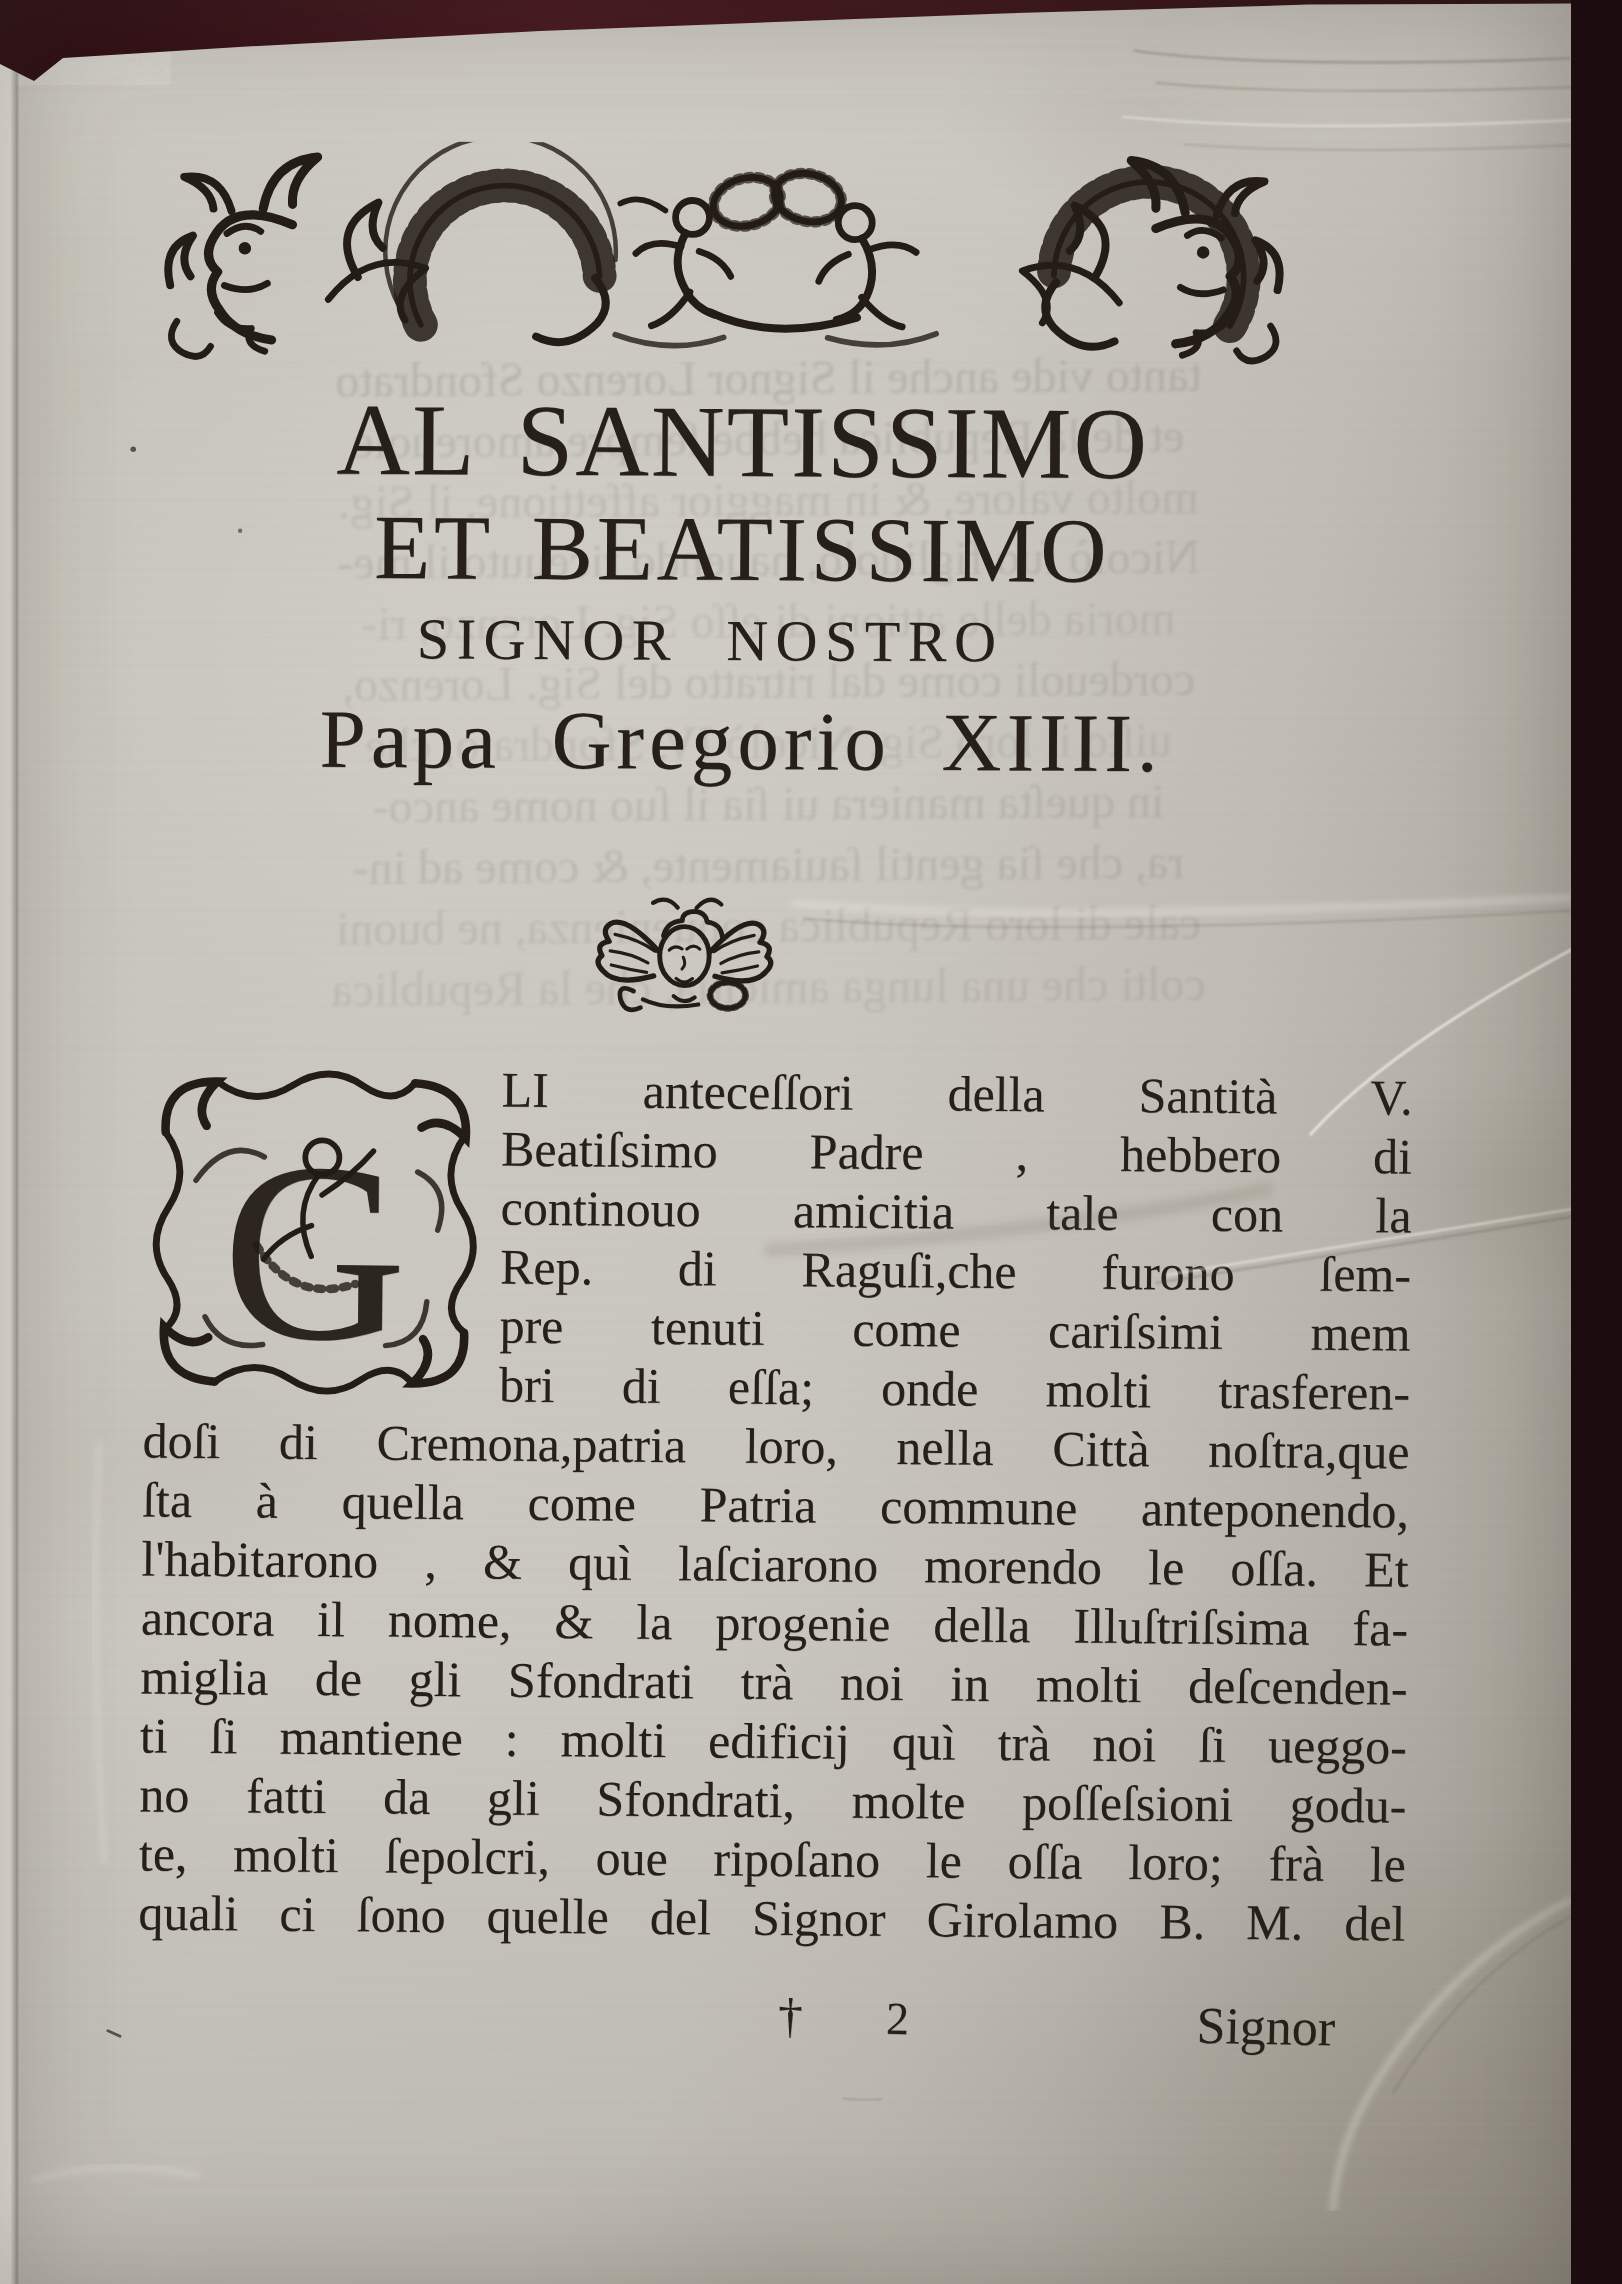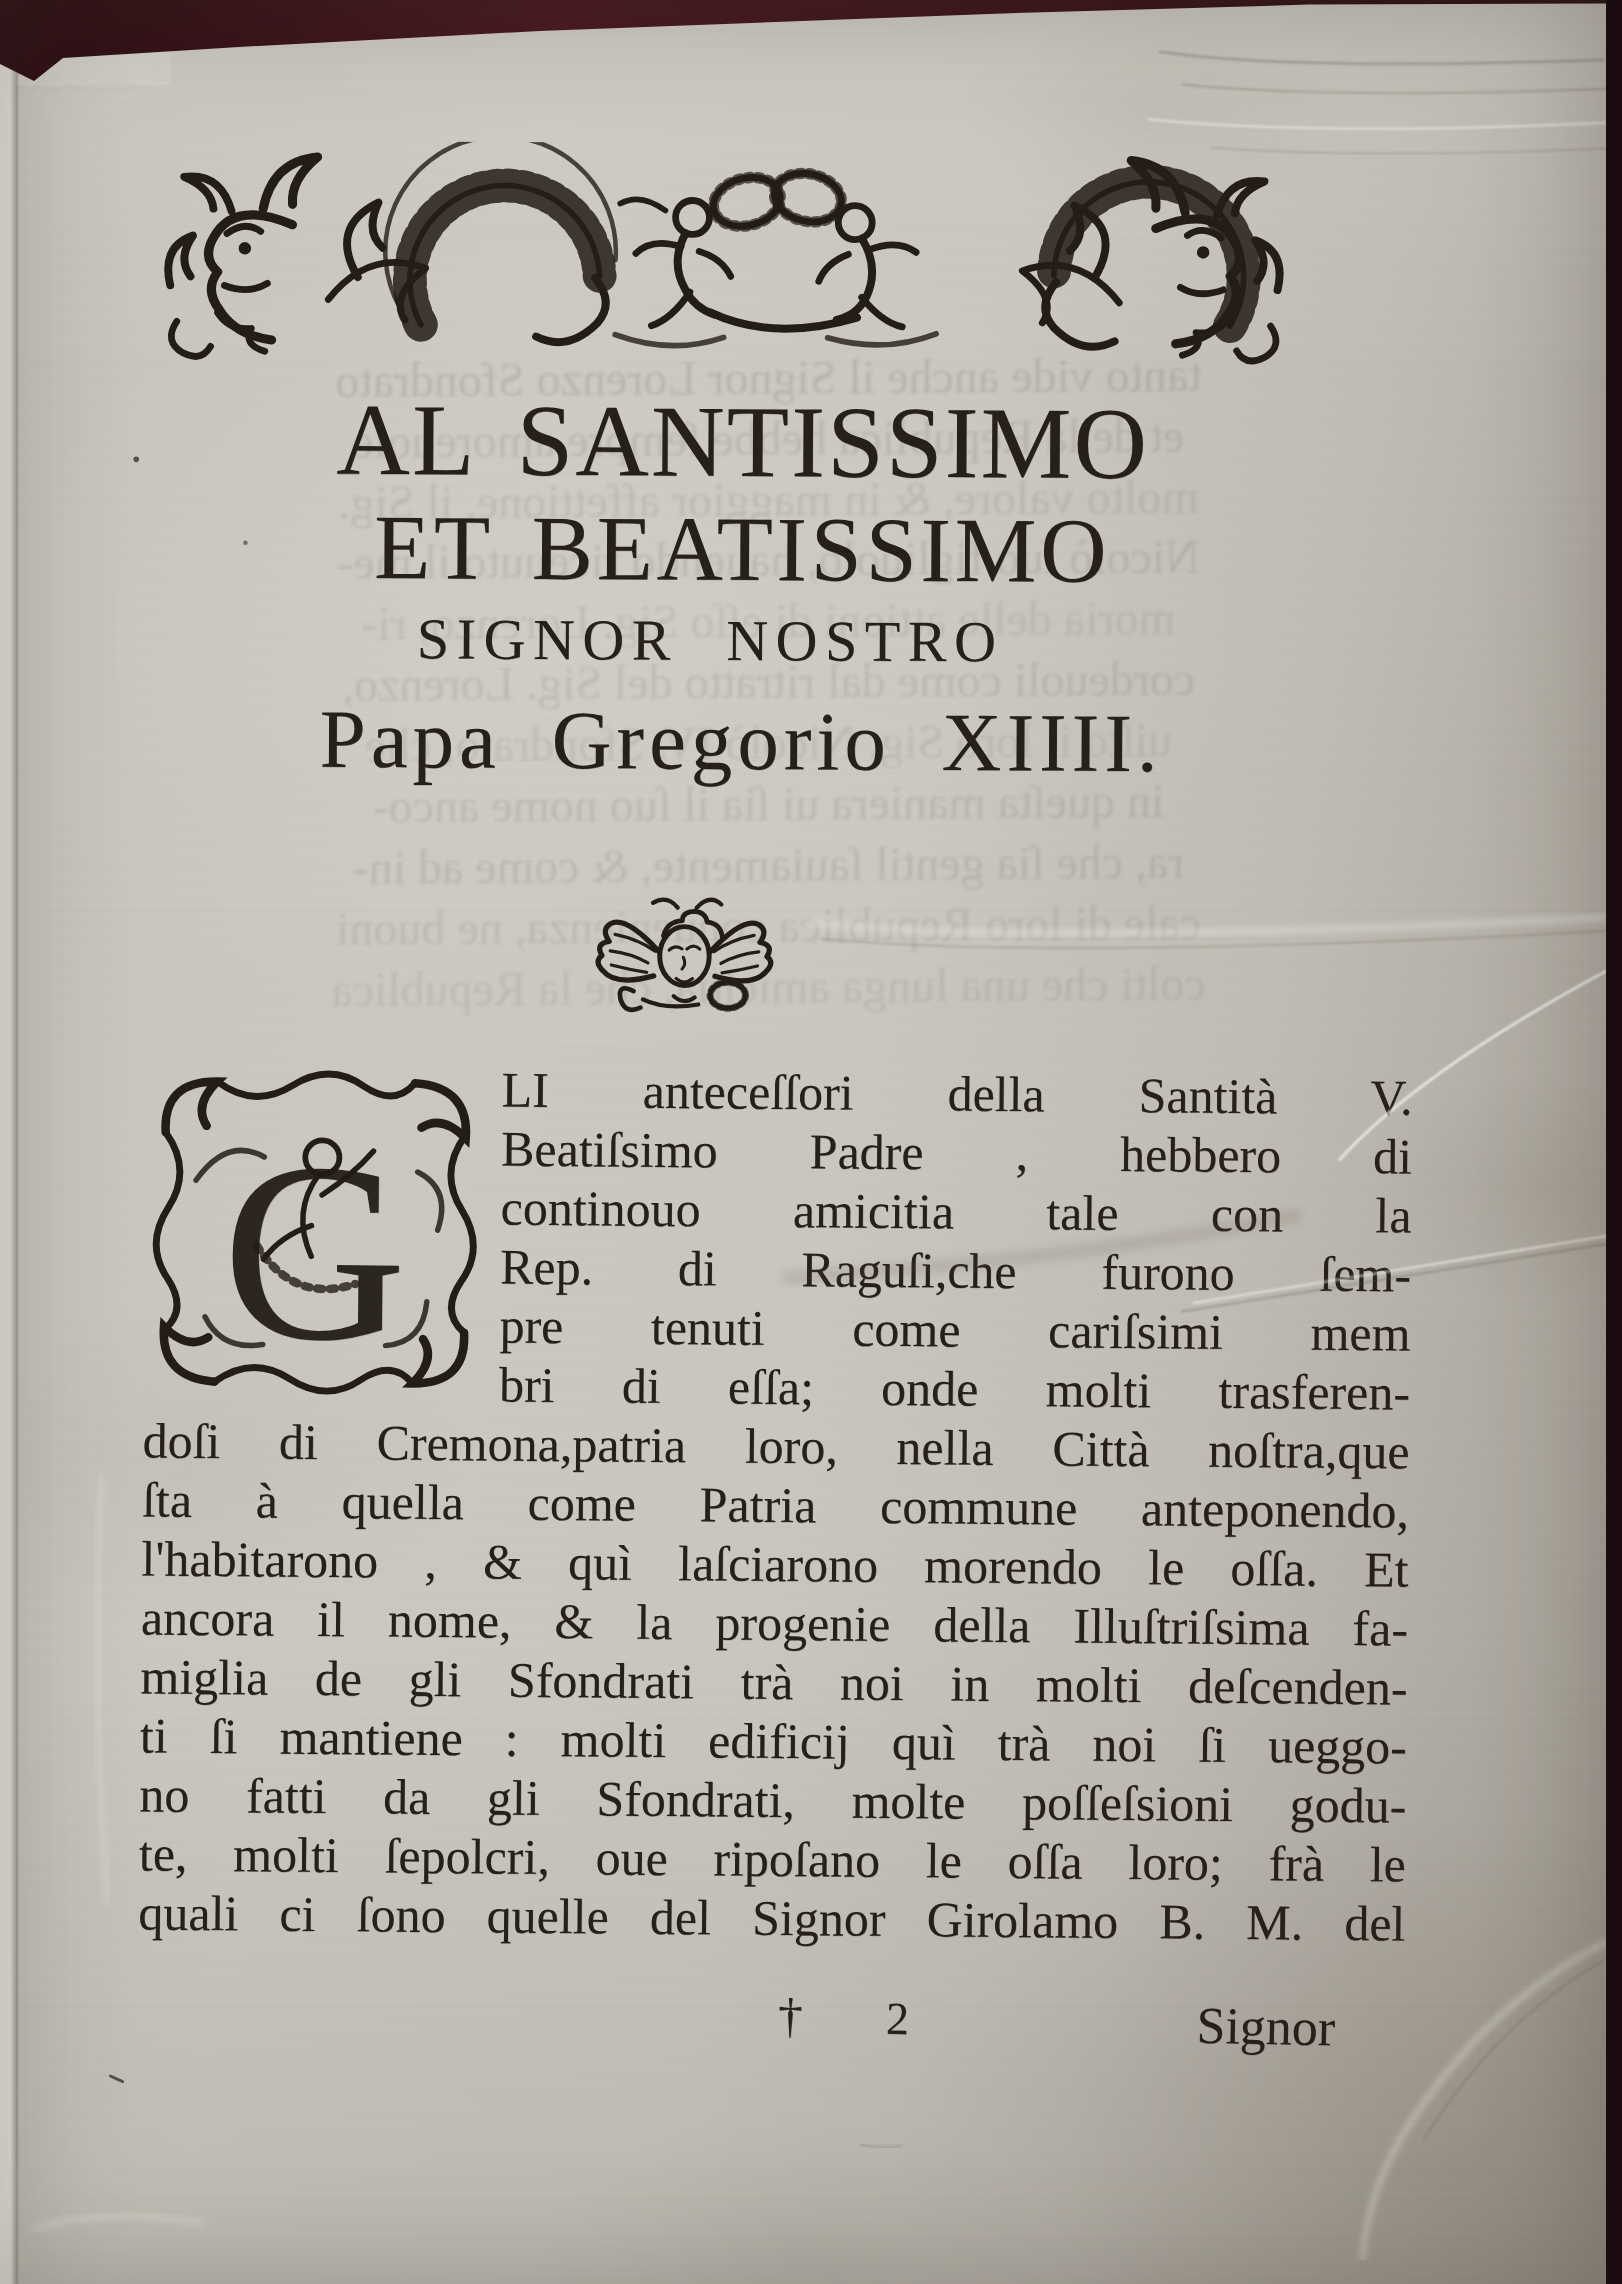--- a/index.html
+++ b/index.html
@@ -1,17 +1,17 @@
 <!DOCTYPE html>
 <html style="font-size:9px"><head>
 <meta charset="utf-8">
 <style>
   html,body{margin:0;padding:0;background:#1c0c10;}
   .scene{position:relative;width:1571px;height:2284px;overflow:hidden;
-         font-family:"Liberation Serif","DejaVu Serif",serif;padding-left:35px;}
+         font-family:"Liberation Serif","DejaVu Serif",serif;}
   
   .paper{position:absolute;inset:0;
     background:
       radial-gradient(ellipse 1024px 683px at 38% 28%, rgba(255,255,255,.10), transparent 65%),
       radial-gradient(ellipse 796px 512px at 90% 95%, rgba(80,70,58,.16), transparent 70%),
       linear-gradient(180deg, rgba(255,255,255,.06) 0%, transparent 18%, transparent 72%, rgba(92,86,74,.12) 100%),
       linear-gradient(100deg, #c6c3ba 0%, #cbc8c0 28%, #c9c6be 52%, #c0bcb4 72%, #ada89f 90%, #9e9990 100%);
   }
   .laid{position:absolute;inset:0;opacity:.5;
     background:

